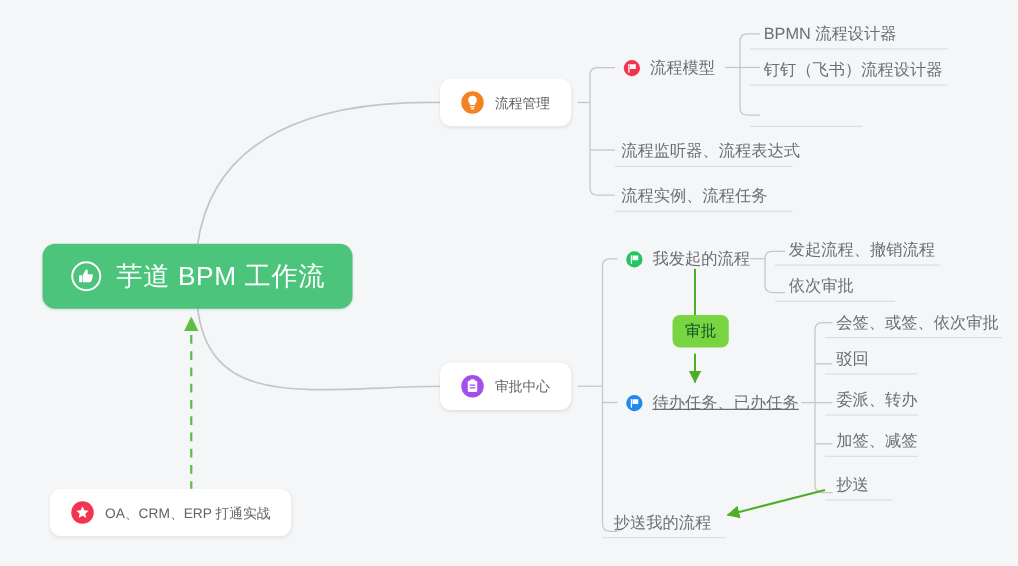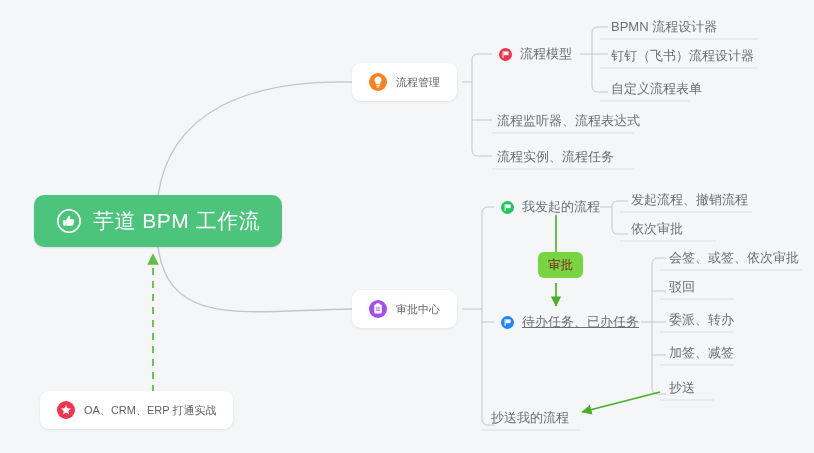--- a/index.html
+++ b/index.html
@@ -60,21 +60,21 @@
     font-size: 13px;
     height: 30px;
     padding: 0 8px 0 7px;
   }
   .node-plain .label { margin-left: 8px; }
   .node-plain.no-icon .label { margin-left: 0; }
 
   .node-tag {
     background: #78d441;
     border-radius: 6px;
-    color: #7f1d1d;
+    color: #14532d;
     font-size: 12.5px;
     height: 26px;
     padding: 0 10px;
     justify-content: center;
   }
 
   
   .ic {
     flex: 0 0 auto;
     display: inline-flex;
@@ -194,23 +194,20 @@
     </span>
     <span class="label">流程模型</span>
   </div>
 
   <div class="node node-plain no-icon" style="left:604px; top:12px;">
     <span class="label">BPMN 流程设计器</span>
   </div>
   <div class="node node-plain no-icon" style="left:604px; top:41px;">
     <span class="label">钉钉（飞书）流程设计器</span>
   </div>
-  <div class="node node-plain no-icon" style="left:604px; top:74px;">
-    <span class="label">自定义流程表单</span>
-  </div>
 
   <div class="node node-plain no-icon" style="left:490px; top:106px;">
     <span class="label">流程监听器、流程表达式</span>
   </div>
   <div class="node node-plain no-icon" style="left:490px; top:142px;">
     <span class="label">流程实例、流程任务</span>
   </div>
 
   <div class="node node-card" style="left:352px; top:290px;">
     <span class="ic ic-md" style="background:#a44ef0;">

